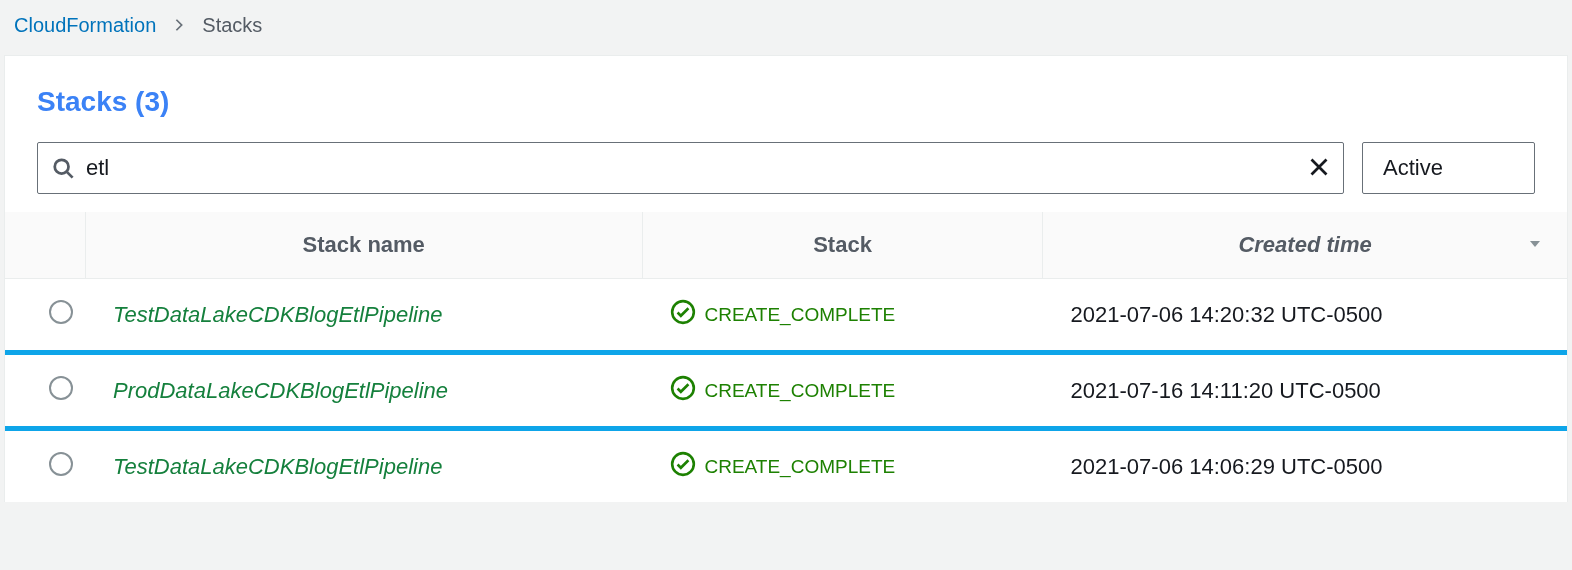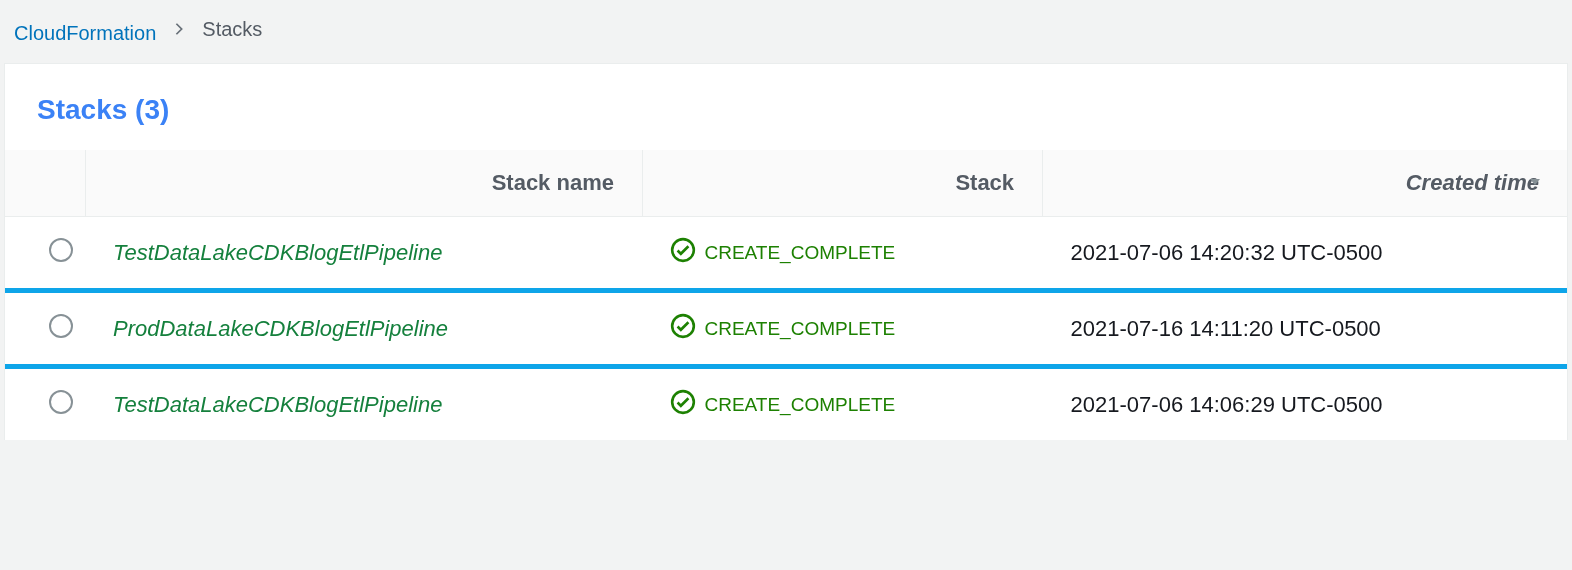--- a/index.html
+++ b/index.html
@@ -13,21 +13,20 @@
   .breadcrumb {
     display: flex;
     align-items: center;
     gap: 16px;
     padding: 14px 14px;
     font-size: 20px;
   }
   .breadcrumb a {
     color: #0073bb;
     text-decoration: none;
-    margin-top: 8px;
   }
   .breadcrumb .sep {
     color: #687078;
     font-size: 20px;
   }
   .breadcrumb .current {
     color: #545b64;
   }
   .panel {
     background: #fff;
@@ -99,21 +98,21 @@
     padding: 0 20px;
     font-size: 22px;
     flex: 1;
     background: #fff;
   }
   table {
     width: 100%;
     border-collapse: collapse;
   }
   thead th {
-    text-align: right;
+    text-align: center;
     font-size: 22px;
     font-weight: 700;
     color: #545b64;
     padding: 20px 28px;
     border-bottom: 1px solid #eaeded;
     background: #fafafa;
   }
   thead th + th {
     border-left: 1px solid #eaeded;
   }
@@ -182,20 +181,41 @@
 </nav>
 
 <section class="panel">
   <header class="panel-header">
     <h1 class="panel-title">
       <span>Stacks</span>
       <span>(3)</span>
     </h1>
   </header>
 
+  <div class="filter-row">
+    <div class="search-wrap">
+      <span class="search-icon">
+        <svg viewBox="0 0 16 16" width="22" height="22" fill="none" stroke="currentColor" stroke-width="2">
+          <circle cx="7" cy="7" r="5"></circle>
+            <path d="M11 11l4 4"></path>
+        </svg>
+      </span>
+      <input class="search-input" type="text" value="etl" placeholder="Filter by stack name" style="">
+      <button class="clear-btn">
+        <span>
+          <svg viewBox="0 0 16 16" fill="none" stroke="currentColor" stroke-width="2.2">
+            <path d="M2 2l12 12M14 2L2 14"></path>
+          </svg>
+        </span>
+      </button>
+    </div>
+    <div class="filter-select">
+      <span>Active</span>
+    </div>
+  </div>
 
   <table>
     <thead>
       <tr>
         <th class="radio-col"></th>
         <th>Stack name</th>
         <th>Stack</th>
         <th class="sort-col">
           <span>Created time</span>
           <span class="sort-caret">

